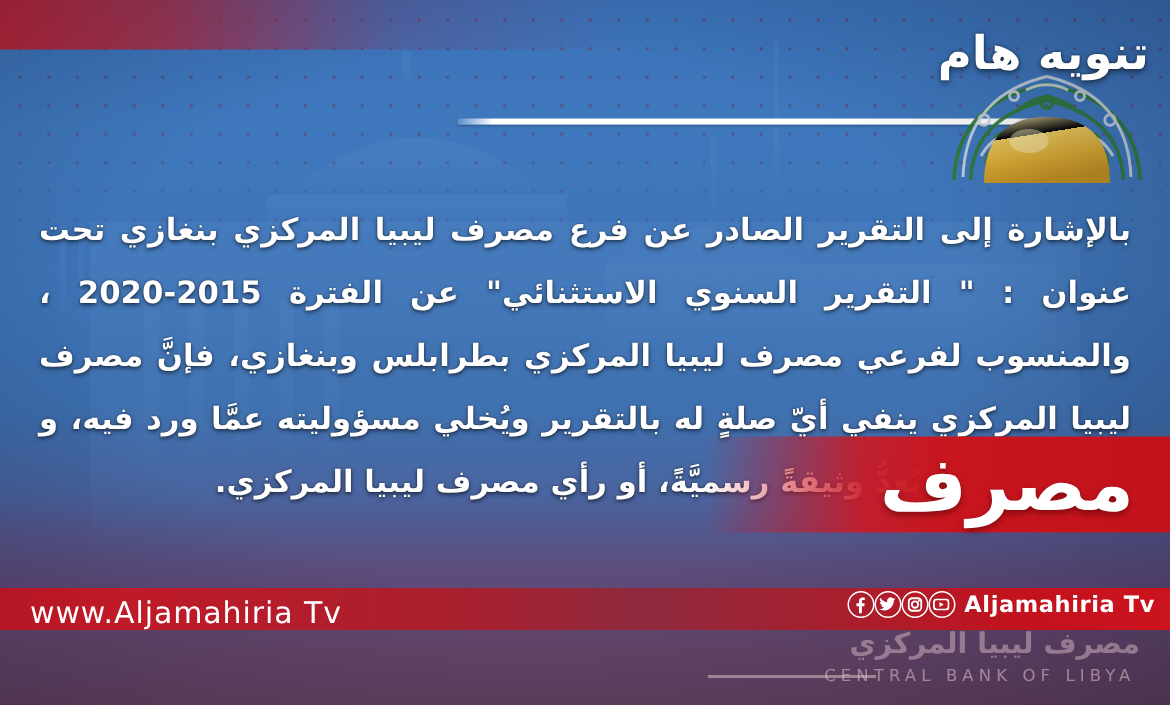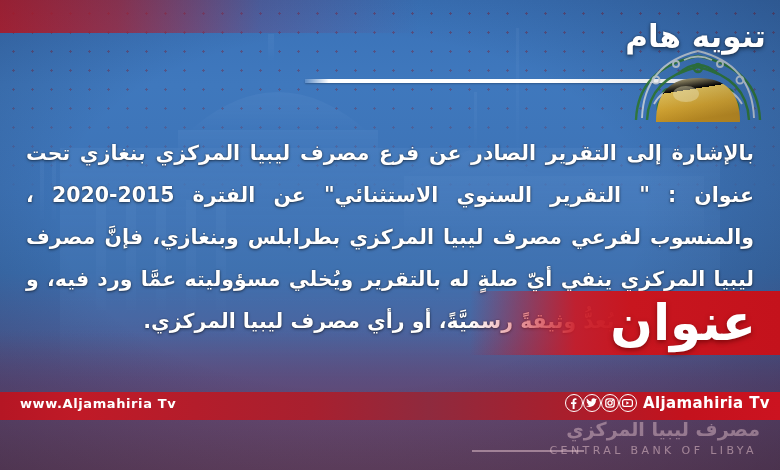--- a/index.html
+++ b/index.html
@@ -116,21 +116,21 @@
   }
 
   
   .footer-bar {
     position:absolute; left:0; top:392px; width:780px; height:28px;
     background: linear-gradient(90deg, #b51624 0%, #c01a27 10%, #a8202f 40%, #8f2a3e 55%, #a81f2d 72%, #c4121d 88%, #cc1320 100%);
     z-index: 9;
   }
   .footer-site {
     position:absolute; left:20px; top:396px;
-    color:#ffffff; font-size:13px; font-weight:bold;
+    color:#ffffff; font-size:20px; font-weight:normal;
     letter-spacing:.6px; direction:ltr; z-index:10;
   }
   .footer-right {
     position:absolute; right:10px; top:394px;
     display:flex; align-items:center; 
     direction:ltr; z-index:10;
   }
   .soc {
     width:16px; height:16px; border-radius:50%;
     border:1.4px solid #ffffff;
@@ -239,21 +239,21 @@
     <ellipse cx="70" cy="60" rx="13" ry="8" fill="#fdf3c6" opacity="0.45"></ellipse>
   </svg>
 
   <div class="header-title">تنويه هام</div>
 
   <div class="body-text">
     <p>بالإشارة إلى التقرير الصادر عن فرع مصرف ليبيا المركزي بنغازي تحت عنوان : " التقرير السنوي الاستثنائي" عن الفترة 2015-2020 ، والمنسوب لفرعي مصرف ليبيا المركزي بطرابلس وبنغازي، فإنَّ مصرف ليبيا المركزي ينفي أيّ صلةٍ له بالتقرير ويُخلي مسؤوليته عمَّا ورد فيه، و لا يُعدُّ وثيقةً رسميَّةً، أو رأي مصرف ليبيا المركزي.</p>
   </div>
 
   <div class="urgent-band"></div>
-  <div class="urgent-label">عنوان</div>
+  <div class="urgent-label">مصرف</div>
 
   <div class="cbl-arabic">مصرف ليبيا المركزي</div>
   <div class="cbl-line"></div>
   <div class="cbl-en">CENTRAL BANK OF LIBYA</div>
 
   <div class="footer-bar"></div>
   <div class="footer-site">www.Aljamahiria Tv</div>
 
   <div class="footer-right">
     <span class="soc">

